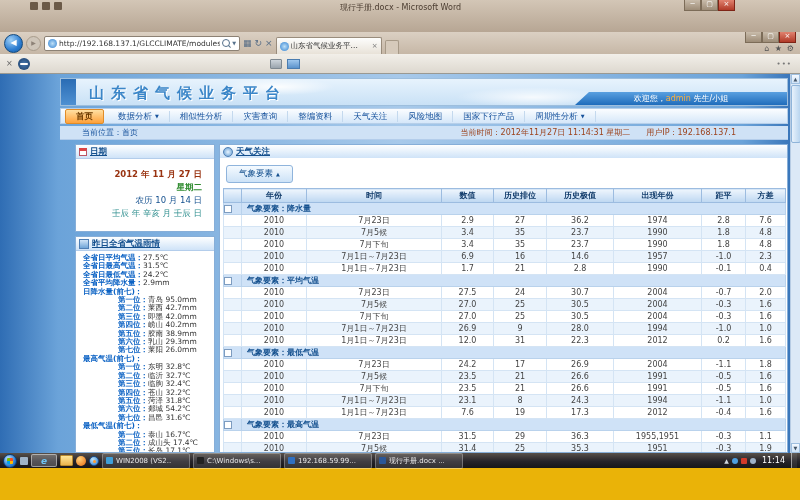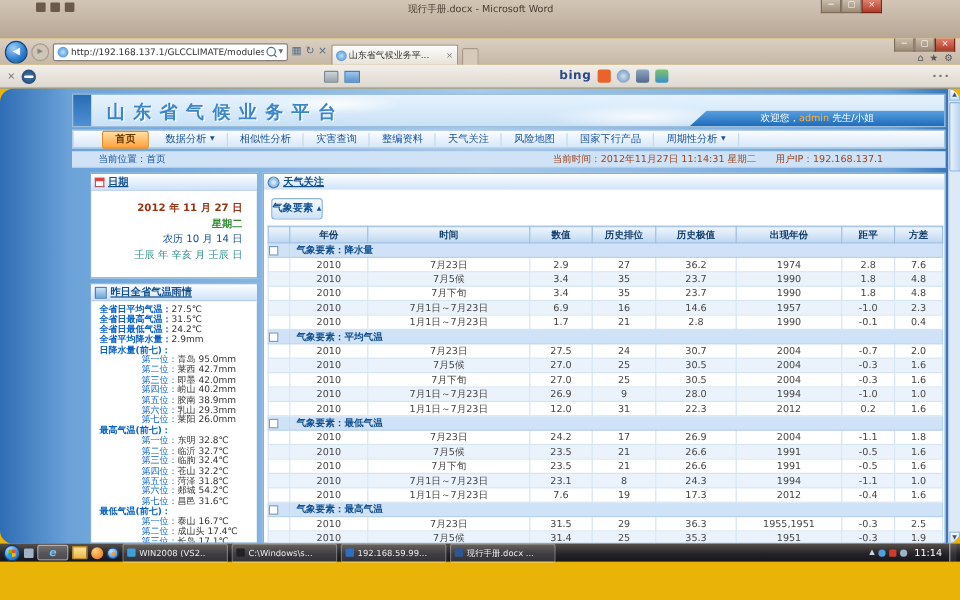--- a/index.html
+++ b/index.html
@@ -58,39 +58,39 @@
   .bing-text{font-size:10px;font-weight:bold;color:#2b4a8b;letter-spacing:0.5px;}
   .ic-orange{width:11px;height:11px;background:#e8642c;border-radius:2px;}
   .ic-blue{width:11px;height:11px;background:radial-gradient(#cfe0ee,#5d87b8);border-radius:50%;}
   .ic-cam{width:11px;height:11px;background:linear-gradient(#8fa6c0,#54688a);border-radius:2px;}
   .ic-green{width:11px;height:11px;background:linear-gradient(#7cc46a,#3b8fc9);border-radius:2px;}
   .dots{font-size:7px;color:#777;letter-spacing:1px;}
   .xsmall{font-size:8px;color:#666;}
 
   
   .vp{position:absolute;top:74px;left:0;right:0;height:379px;overflow:hidden;
-    background:linear-gradient(90deg,#2f6db4 0,#6ba3d9 58px,#a7c9ea 50%,#6ba3d9 calc(100% - 58px),#2f6db4 100%);border-radius:11px;}
+    background:linear-gradient(90deg,#2f6db4 0,#6ba3d9 58px,#a7c9ea 50%,#6ba3d9 calc(100% - 58px),#2f6db4 100%);}
   .pagewrap{position:absolute;left:60px;top:0;width:728px;height:100%;}
 
   .banner{position:absolute;top:4px;left:0;width:100%;height:28px;border:1px solid #9dbedd;box-sizing:border-box;
     background:
       radial-gradient(ellipse 80px 12px at 30% 30%,rgba(255,255,255,.9),rgba(255,255,255,0) 70%),
       radial-gradient(ellipse 110px 14px at 65% 70%,rgba(255,255,255,.8),rgba(255,255,255,0) 70%),
       linear-gradient(#e7f3fd,#c9e1f6);}
   .banner-band{position:absolute;left:0;top:0;width:15px;height:100%;background:linear-gradient(180deg,#2a6cb4,#4e90d2);}
   .site-title{position:absolute;left:28px;top:5px;font-size:15px;font-weight:bold;color:#3b86c8;
     letter-spacing:7px;text-shadow:1px 1px 0 #fff;white-space:nowrap;}
   .welcome{position:absolute;right:0;bottom:0;height:13px;width:212px;
     background:linear-gradient(#5aa0e0,#1f6cbb);-webkit-clip-path:polygon(14px 0,100% 0,100% 100%,0 100%);
     clip-path:polygon(14px 0,100% 0,100% 100%,0 100%);
     color:#fff;font-size:8px;line-height:13px;text-align:center;white-space:nowrap;}
   .welcome .user{color:#ffb13d;font-weight:normal;}
 
   .navbar{position:absolute;top:34px;left:0;width:100%;height:16px;box-sizing:border-box;
-    background:linear-gradient(#fbfdff,#d5e7f9);border:1px solid #b6cfe9;display:flex;align-items:center;padding-left:20px;}
+    background:linear-gradient(#fbfdff,#d5e7f9);border:1px solid #b6cfe9;display:flex;align-items:center;padding-left:0;}
   .nav-item{font-size:8.5px;color:#17529c;padding:0 10px;border-right:1px solid #c4d9ee;line-height:11px;
     display:flex;align-items:center;white-space:nowrap;cursor:default;}
   .nav-item.active{background:linear-gradient(#ffe0a3,#ffa13a);border:1px solid #e08c28;border-radius:2px;
     color:#6b3a00;font-weight:bold;margin:0 4px;padding:1px 10px;}
   .nav-arrow{font-size:5px;color:#17529c;margin-left:3px;}
 
   .crumb{position:absolute;top:52px;left:0;width:100%;height:13px;background:#cfe2f6;
     border-bottom:1px solid #b3cdeb;font-size:8px;line-height:13px;}
   .crumb-left{position:absolute;left:22px;color:#17529c;white-space:nowrap;}
   .crumb-right{position:absolute;right:52px;color:#9c431d;display:flex;gap:16px;white-space:nowrap;}
@@ -111,28 +111,28 @@
   .cal-l3{font-size:8.5px;color:#14508e;}
   .cal-l4{font-size:8.5px;color:#2f8f8f;}
 
   .yest-panel{left:15px;top:94px;width:140px;bottom:0;overflow:hidden;}
   .yest-body{padding-top:3px;font-size:7.5px;line-height:8.4px;}
   .stat-row{padding-left:7px;white-space:nowrap;}
   .stat-row .lbl{color:#0b62c4;font-weight:bold;}
   .stat-row .val{color:#333;}
   .sec-head{padding-left:7px;color:#0b62c4;font-weight:bold;white-space:nowrap;}
   .rank-row{padding-left:42px;white-space:nowrap;}
-  .rank-row .lbl{color:#0b62c4;}
+  .rank-row .lbl{color:#0b62c4;font-weight:bold;}
   .rank-row .val{color:#333;}
 
   .main-panel{left:159px;right:0;top:2px;bottom:0;overflow:hidden;}
   .wbody{position:absolute;top:13px;left:0;right:0;bottom:0;background:#fff;padding:3px;}
-  .filter-btn{display:inline-flex;align-items:center;gap:3px;margin:2px 0 5px 3px;padding:2px 0;
+  .filter-btn{display:inline-flex;align-items:center;gap:3px;margin:2px 0 5px 3px;padding:2px 12px;
     background:linear-gradient(#f5faff,#cde2f7);border:1px solid #8fb4dc;border-radius:3px;
-    font-size:8.5px;color:#14508e;cursor:default;font-weight:bold;}
+    font-size:8.5px;color:#14508e;cursor:default;}
   .filter-arrow{font-size:5px;color:#14508e;}
 
   table.wt{border-collapse:collapse;table-layout:fixed;width:562px;font-size:8px;}
   .wt th{height:13px;background:linear-gradient(#eef5fd,#bdd7f1);border:1px solid #9cbce0;
     color:#123c6b;font-weight:bold;font-size:8px;padding:0;text-align:center;}
   .wt td{height:11px;border:1px solid #d4e4f4;color:#444;text-align:center;padding:0;overflow:hidden;white-space:nowrap;}
   .wt tr.group td{background:#cfe2f7;color:#14508e;text-align:left;border-color:#b9d2ec;}
   .wt tr.group td.glabel{padding-left:5px;font-weight:bold;font-size:8px;}
   .wt tr.data.alt td{background:#eaf3fc;}
   .checkbox{display:inline-block;width:6px;height:6px;background:#fff;border:1px solid #7d9cc0;vertical-align:middle;}
@@ -223,27 +223,20 @@
   </div>
 
   <div class="chrome2">
     <div class="c2g" style="left:6px;">
       <span class="xsmall">×</span>
       <span class="ic-circle"></span>
     </div>
     <div class="c2g" style="left:270px;">
       <span class="ic-print"></span>
       <span class="ic-mail"></span>
-    </div>
-    <div class="c2g" style="left:466px;">
-      <span class="bing-text">bing</span>
-      <span class="ic-orange"></span>
-      <span class="ic-blue"></span>
-      <span class="ic-cam"></span>
-      <span class="ic-green"></span>
     </div>
     <div class="c2g" style="right:8px;">
       <span class="dots">•••</span>
     </div>
   </div>
 
   <div class="vp">
     <div class="pagewrap">
 
       <div class="banner">
@@ -561,21 +554,21 @@
                   </tr>
                   <tr class="data">
                     <td></td>
                     <td>2010</td>
                     <td>7月23日</td>
                     <td>31.5</td>
                     <td>29</td>
                     <td>36.3</td>
                     <td>1955,1951</td>
                     <td>-0.3</td>
-                    <td>2.5</td>
+                    <td>1.1</td>
                   </tr>
                   <tr class="data alt">
                     <td></td>
                     <td>2010</td>
                     <td>7月5候</td>
                     <td>31.4</td>
                     <td>25</td>
                     <td>35.3</td>
                     <td>1951</td>
                     <td>-0.3</td>

